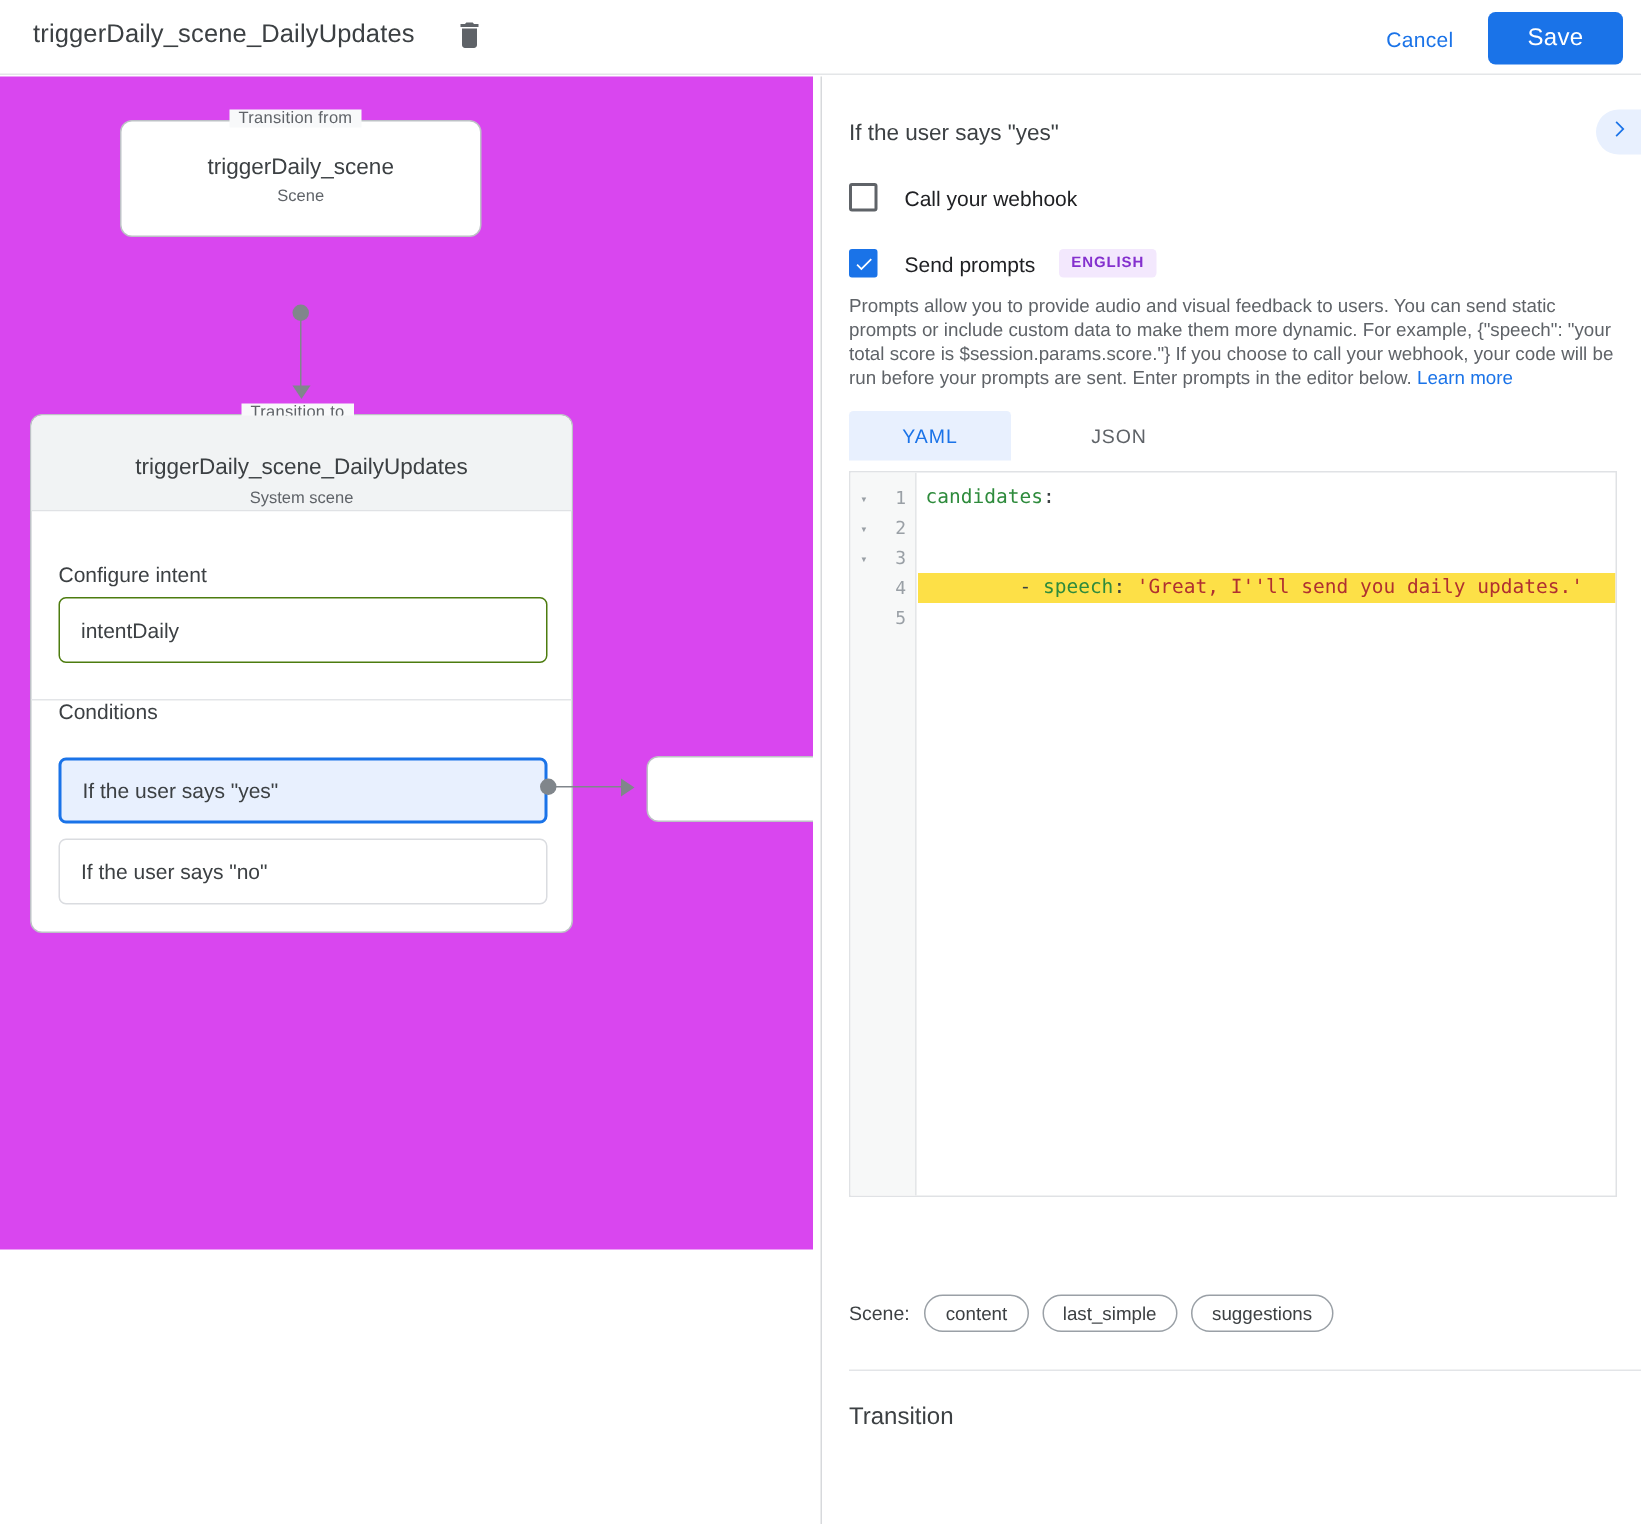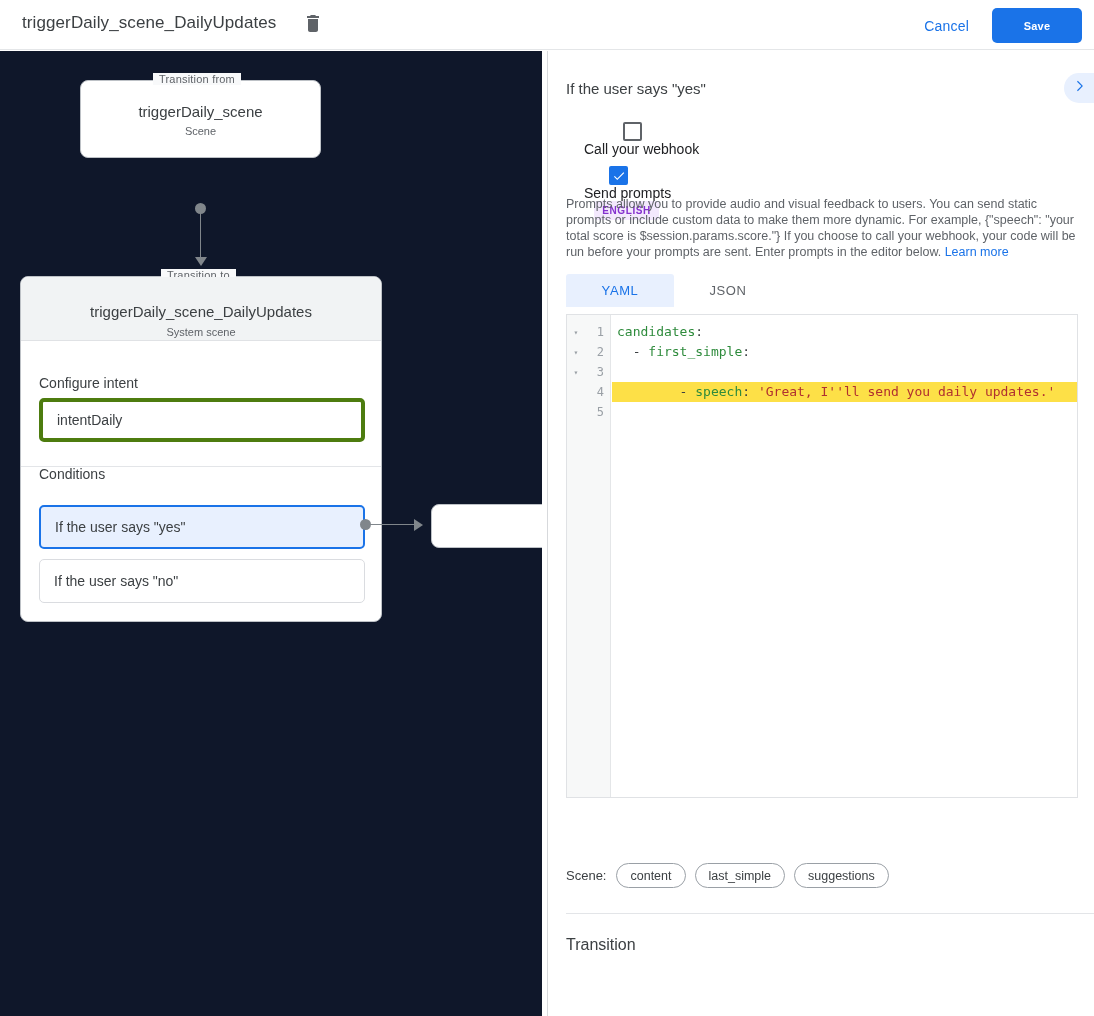--- a/index.html
+++ b/index.html
@@ -32,31 +32,31 @@
     position: absolute; right: 117px; top: 14px;
     font-size: 14px; color: #1a73e8; font-weight: 500;
     padding: 4px 8px; cursor: pointer; border-radius: 4px;
     letter-spacing: .2px;
   }
   #save-btn {
     position: absolute; right: 12px; top: 8px;
     width: 90px; height: 35px;
     background: #1a73e8; color: #fff;
     border: none; border-radius: 5px;
-    font-size: 11px; font-weight: 700; letter-spacing: .2px;
+    font-size: 16px; font-weight: 400; letter-spacing: .2px;
     font-family: "Liberation Sans", sans-serif;
     cursor: pointer;
     display: flex; align-items: center; justify-content: center;
   }
 
   
   #canvas {
     position: absolute; left: 0; top: 51px;
-    width: 542px; height: 965px;
-    background: #0f172a;
+    width: 542px; height: 782px;
+    background: #d946ef;
     overflow: hidden;
   }
   #canvas-white-strip {
     position: absolute; left: 542px; top: 51px;
     width: 5px; height: 965px; background: #fff;
   }
   #panel-divider {
     position: absolute; left: 547px; top: 51px;
     width: 1px; height: 965px; background: #d8dадc;
     background: #d7d9dc;
@@ -130,21 +130,21 @@
     position: absolute; left: 0; right: 0; top: 49px;
     text-align: center; font-size: 11px; color: #5f6368;
   }
   .section-label {
     position: absolute; font-size: 14px; color: #3c4043;
   }
   #intent-label { left: 18px; top: 98px; }
   #intent-box {
     position: absolute; left: 18px; top: 121px;
     width: 326px; height: 44px;
-    border: 4px solid #4d7c0f; border-radius: 5px;
+    border: 1px solid #4d7c0f; border-radius: 5px;
     background: #fff;
     display: flex; align-items: center; padding-left: 14px;
     font-size: 14px; color: #3c4043;
     cursor: pointer;
   }
   #sep-line {
     position: absolute; left: 0; top: 189px; width: 360px; height: 1px;
     background: #e3e5e8;
   }
   #cond-label { left: 18px; top: 189px; }
@@ -203,21 +203,21 @@
     position: absolute; right: 0px; top: 22px;
     width: 30px; height: 30px;
     background: #e8f0fe;
     border-radius: 15px 0 0 15px;
     display: flex; align-items: center; justify-content: center;
     cursor: pointer;
   }
 
   .cbrow {
     position: absolute; left: 18px;
-    display: flex; align-items: center; flex-direction: column;
+    display: flex; align-items: center;
   }
   .cbox {
     width: 19px; height: 19px;
     border: 2px solid #5f6368;
     border-radius: 2px;
     background: #fff;
     cursor: pointer;
     flex: none;
   }
   .cbox.checked {
@@ -241,20 +241,21 @@
     position: absolute; left: 18px; top: 145px;
     width: 515px;
     font-size: 12.5px; color: #5f6368; line-height: 16px;
   }
   #desc a { color: #1a73e8; text-decoration: none; cursor: pointer; }
 
   
   #tabs {
     position: absolute; left: 18px; top: 223px;
     display: flex;
+    gap: 18px;
   }
   .tab {
     width: 108px; height: 33px;
     display: flex; align-items: center; justify-content: center;
     font-size: 13px; color: #5f6368; font-weight: 500;
     letter-spacing: .6px; cursor: pointer;
     border-radius: 3px 3px 0 0;
   }
   .tab.active { background: #e8f0fe; color: #1a73e8; }
 
@@ -426,21 +427,20 @@
         </div>
         <div class="gline" style="top: 67px;">
           <span class="lnum">4</span>
         </div>
         <div class="gline" style="top: 87px;">
           <span class="lnum">5</span>
         </div>
       </div>
     <div id="code">
         <div class="cline" style="top: 7px;"><span class="k">candidates</span><span class="p">:</span></div>
-        <div class="cline" style="top: 27px;"><span class="p">  - </span><span class="k">first_simple</span><span class="p">:</span></div>
         <div class="cline active" style="top: 67px;"><span class="p">        - </span><span class="k">speech</span><span class="p">: </span><span class="s">'Great, I''ll send you daily updates.'</span></div>
         <div class="cline" style="top: 87px;"></div>
       </div>
   </div>
 
   <div id="insert-row">
     <div id="insert-label">Scene:</div>
     <div id="chips" style="display: flex; justify-content: center;">
         <div class="chip">content</div>
         <div class="chip">last_simple</div>

